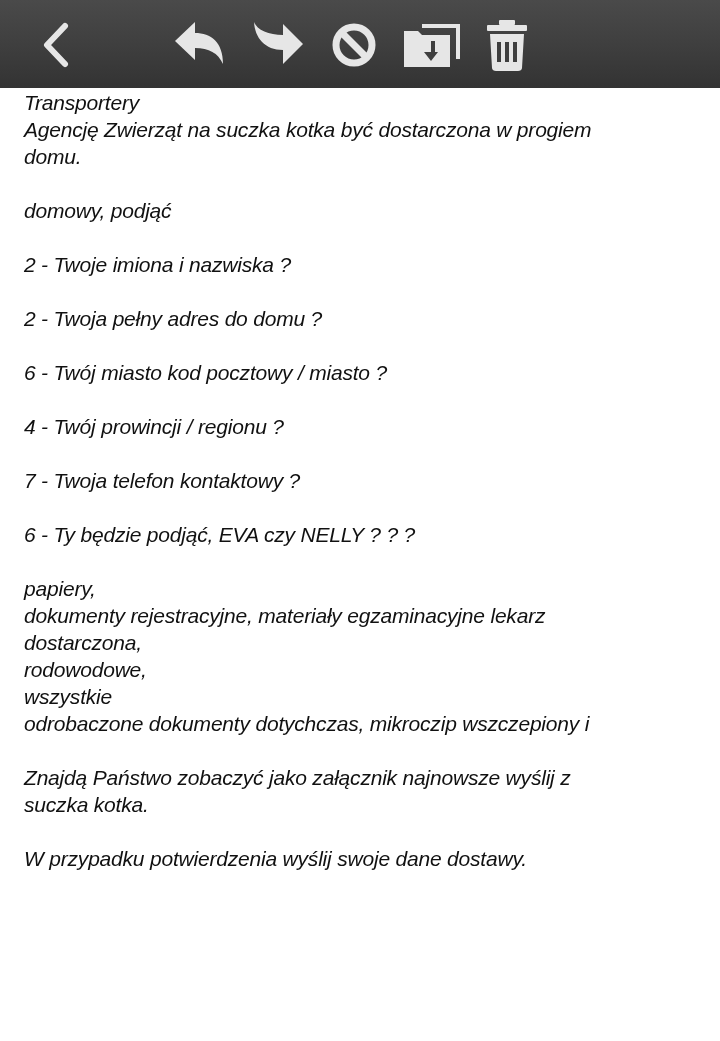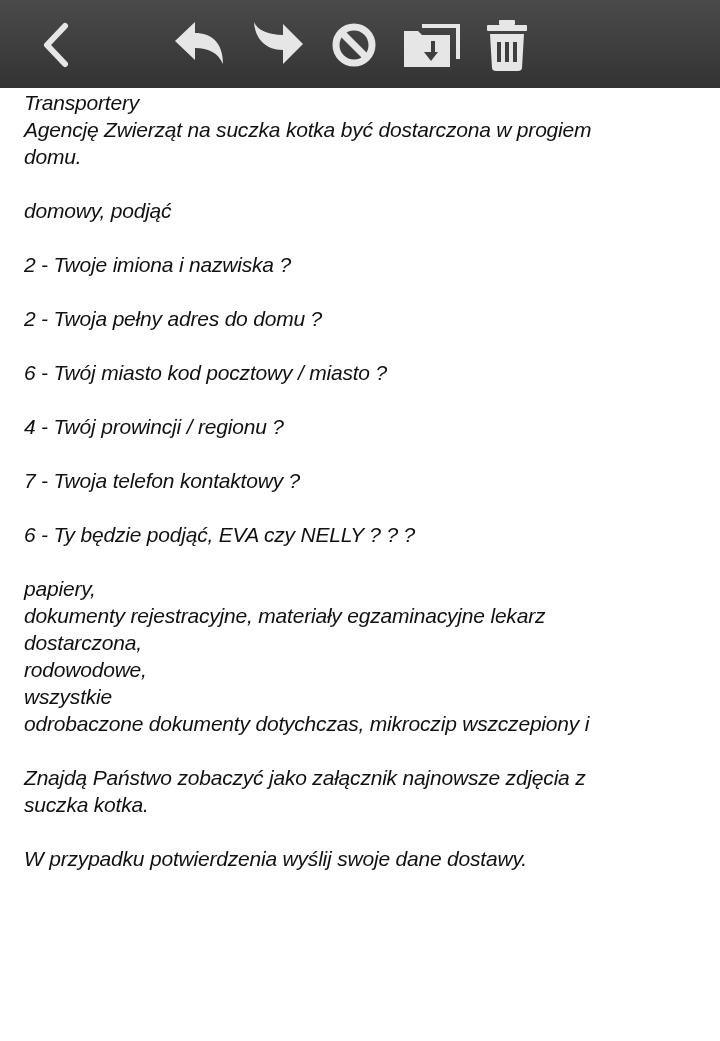--- a/index.html
+++ b/index.html
@@ -127,20 +127,20 @@
   <div class="para">
     <span class="line">papiery,</span>
     <span class="line">dokumenty rejestracyjne, materiały egzaminacyjne lekarz</span>
     <span class="line">dostarczona,</span>
     <span class="line">rodowodowe,</span>
     <span class="line">wszystkie</span>
     <span class="line">odrobaczone dokumenty dotychczas, mikroczip wszczepiony i</span>
   </div>
   <div class="gap"></div>
   <div class="para">
-    <span class="line">Znajdą Państwo zobaczyć jako załącznik najnowsze zdjęcia z</span>
+    <span class="line">Znajdą Państwo zobaczyć jako załącznik najnowsze wyślij z</span>
     <span class="line">suczka kotka.</span>
   </div>
   <div class="gap"></div>
   <div class="para">
     <span class="line">W przypadku potwierdzenia wyślij swoje dane dostawy.</span>
   </div>
 </div>
 
 </body></html>

